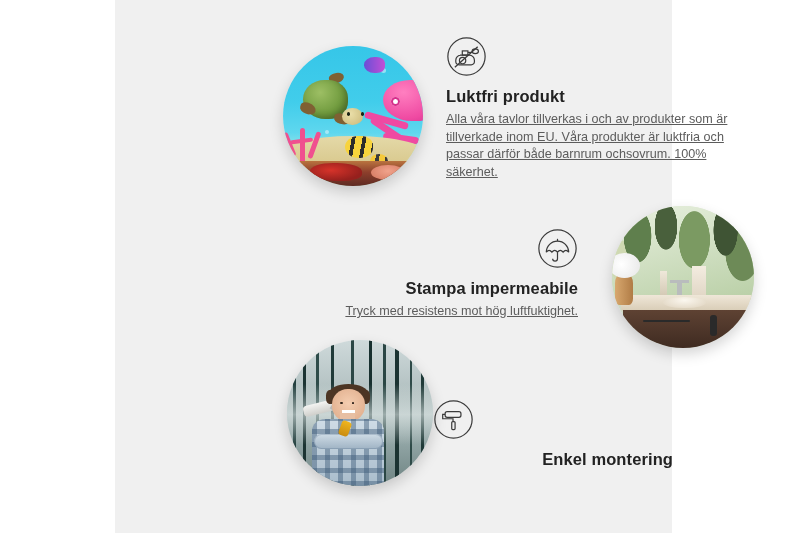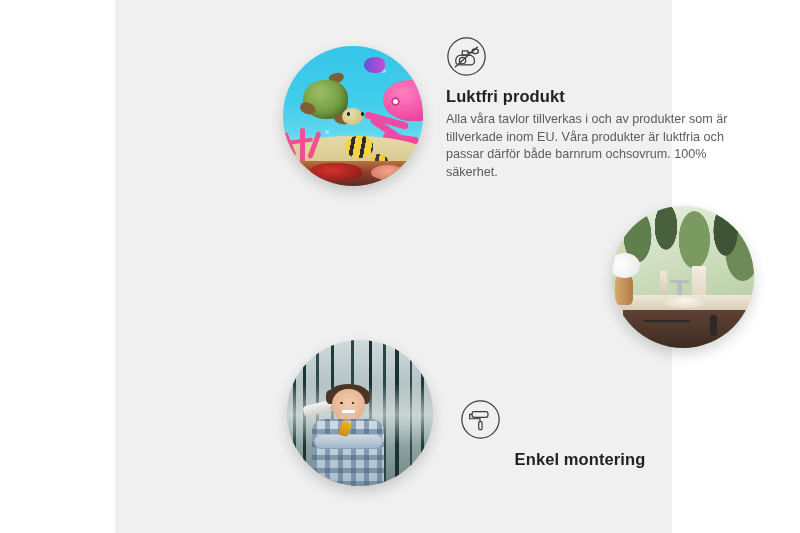--- a/index.html
+++ b/index.html
@@ -143,26 +143,26 @@
         background:linear-gradient(180deg,#f0b51f,#c98c11);border-radius:3px;transform:rotate(20deg);}
   .arm{position:absolute;left:8%;top:52%;width:84%;height:14%;
         background:linear-gradient(180deg,#cfdce6,#9fb3c4);border-radius:20px;
         box-shadow:inset 0 0 0 1px rgba(70,100,130,.25);}
 
   
   .feature{position:absolute;}
   .ficon{width:41px;height:41px;}
   .ficon svg{display:block;}
   .ftitle{font-size:16.5px;font-weight:700;color:#222222;letter-spacing:.1px;margin:10px 0 5px;}
-  .fbody{font-size:12.6px;line-height:17.6px;color:#5c5c5c;}
+  .fbody{font-size:12.6px;line-height:17.6px;color:#5c5c5c;text-decoration:underline;}
 
   .f-odour{left:331px;top:36px;width:300px;text-align:left;}
   .f-water{left:205px;top:228px;width:258px;text-align:right;}
   .f-water .ficon{margin-left:auto;}
-  .f-mount{left:345px;top:399px;width:240px;text-align:center;}
+  .f-mount{left:318px;top:399px;width:240px;text-align:right;}
 </style>
 </head>
 <body>
 
 <div class="stage">
   <div class="panel">
 
     <div class="circle c1">
       <div class="img sea">
         <div class="bub" style="left:18%;top:46%;width:5px;height:5px;"></div>
@@ -204,20 +204,33 @@
           <path d="M23.5 17.6 h4.6" fill="none" stroke="#3a3a3a" stroke-width="1.3"></path>
           <ellipse cx="31.4" cy="16.4" rx="3.4" ry="2.5" fill="none" stroke="#3a3a3a" stroke-width="1.3"></ellipse>
           <circle cx="17.8" cy="26.4" r="3.4" fill="none" stroke="#3a3a3a" stroke-width="1.3"></circle>
           <path d="M9.5 33.5 L34 11.5" stroke="#3a3a3a" stroke-width="1.4" fill="none"></path>
         </svg>
       </div>
       <div class="ftitle">Luktfri produkt</div>
       <div class="fbody">Alla våra tavlor tillverkas i och av produkter som är tillverkade inom EU. Våra produkter är luktfria och passar därför både barnrum ochsovrum. 100% säkerhet.</div>
     </div>
 
+    <div class="feature f-water">
+      <div class="ficon">
+        <svg viewBox="0 0 44 44" width="41" height="41">
+          <circle cx="22" cy="22" r="20" fill="none" stroke="#3a3a3a" stroke-width="1.3"></circle>
+          <path d="M10 26 a12 12 0 0 1 24 0" fill="none" stroke="#3a3a3a" stroke-width="1.3"></path>
+          <path d="M10 26 q3 -4 6 0 q3 -4 6 0 q3 -4 6 0 q3 -4 6 0" fill="none" stroke="#3a3a3a" stroke-width="1.3"></path>
+          <path d="M22 14 v-2.4" stroke="#3a3a3a" stroke-width="1.3" fill="none"></path>
+          <path d="M22 26 v7 a2.6 2.6 0 0 1 -5.2 0" fill="none" stroke="#3a3a3a" stroke-width="1.3"></path>
+        </svg>
+      </div>
+      <div class="ftitle">Stampa impermeabile</div>
+      <div class="fbody">Tryck med resistens mot hög luftfuktighet.</div>
+    </div>
 
     <div class="circle c2">
       <div class="img bath">
         <div class="leafwall"></div>
         <div class="towel"></div>
         <div class="bottleb"></div>
         <div class="faucet"></div>
         <div class="counter"></div>
         <div class="basin"></div>
         <div class="vase"></div>

